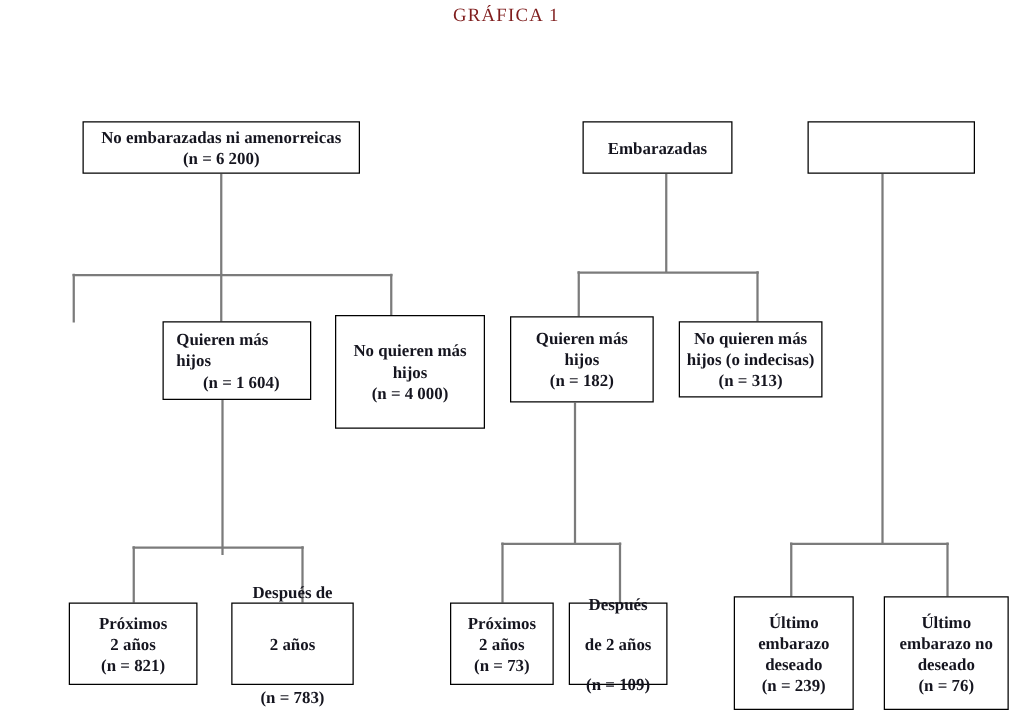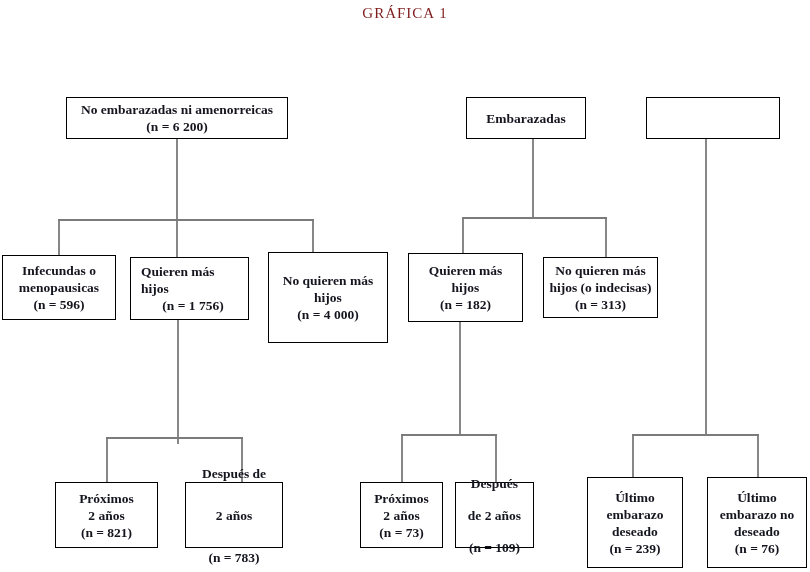--- a/index.html
+++ b/index.html
@@ -93,29 +93,24 @@
   <div class="box" style="left:66px;  top:97px;  width:222px; height:42px;">
       <div class="line">No embarazadas ni amenorreicas</div>
       <div class="line">(n = 6 200)</div>
     </div>
   <div class="box" style="left:466px; top:97px;  width:120px; height:42px;">
       <div class="line">Embarazadas</div>
     </div>
   <div class="box" style="left:646px; top:97px;  width:134px; height:42px;">
     </div>
 
-  <div class="box" style="left:2px;   top:255px; width:114px; height:65px;">
-      <div class="line">Infecundas o</div>
-      <div class="line">menopausicas</div>
-      <div class="line">(n = 596)</div>
-    </div>
   <div class="box align-left" style="left:130px; top:257px; width:119px; height:63px;">
       <div class="line">Quieren más</div>
       <div class="line">hijos</div>
-      <div class="line">(n = 1 756)</div>
+      <div class="line">(n = 1 604)</div>
     </div>
   <div class="box" style="left:268px; top:252px; width:120px; height:91px;">
       <div class="line">No quieren más</div>
       <div class="line">hijos</div>
       <div class="line">(n = 4 000)</div>
     </div>
   <div class="box" style="left:408px; top:253px; width:115px; height:69px;">
       <div class="line">Quieren más</div>
       <div class="line">hijos</div>
       <div class="line">(n = 182)</div>

